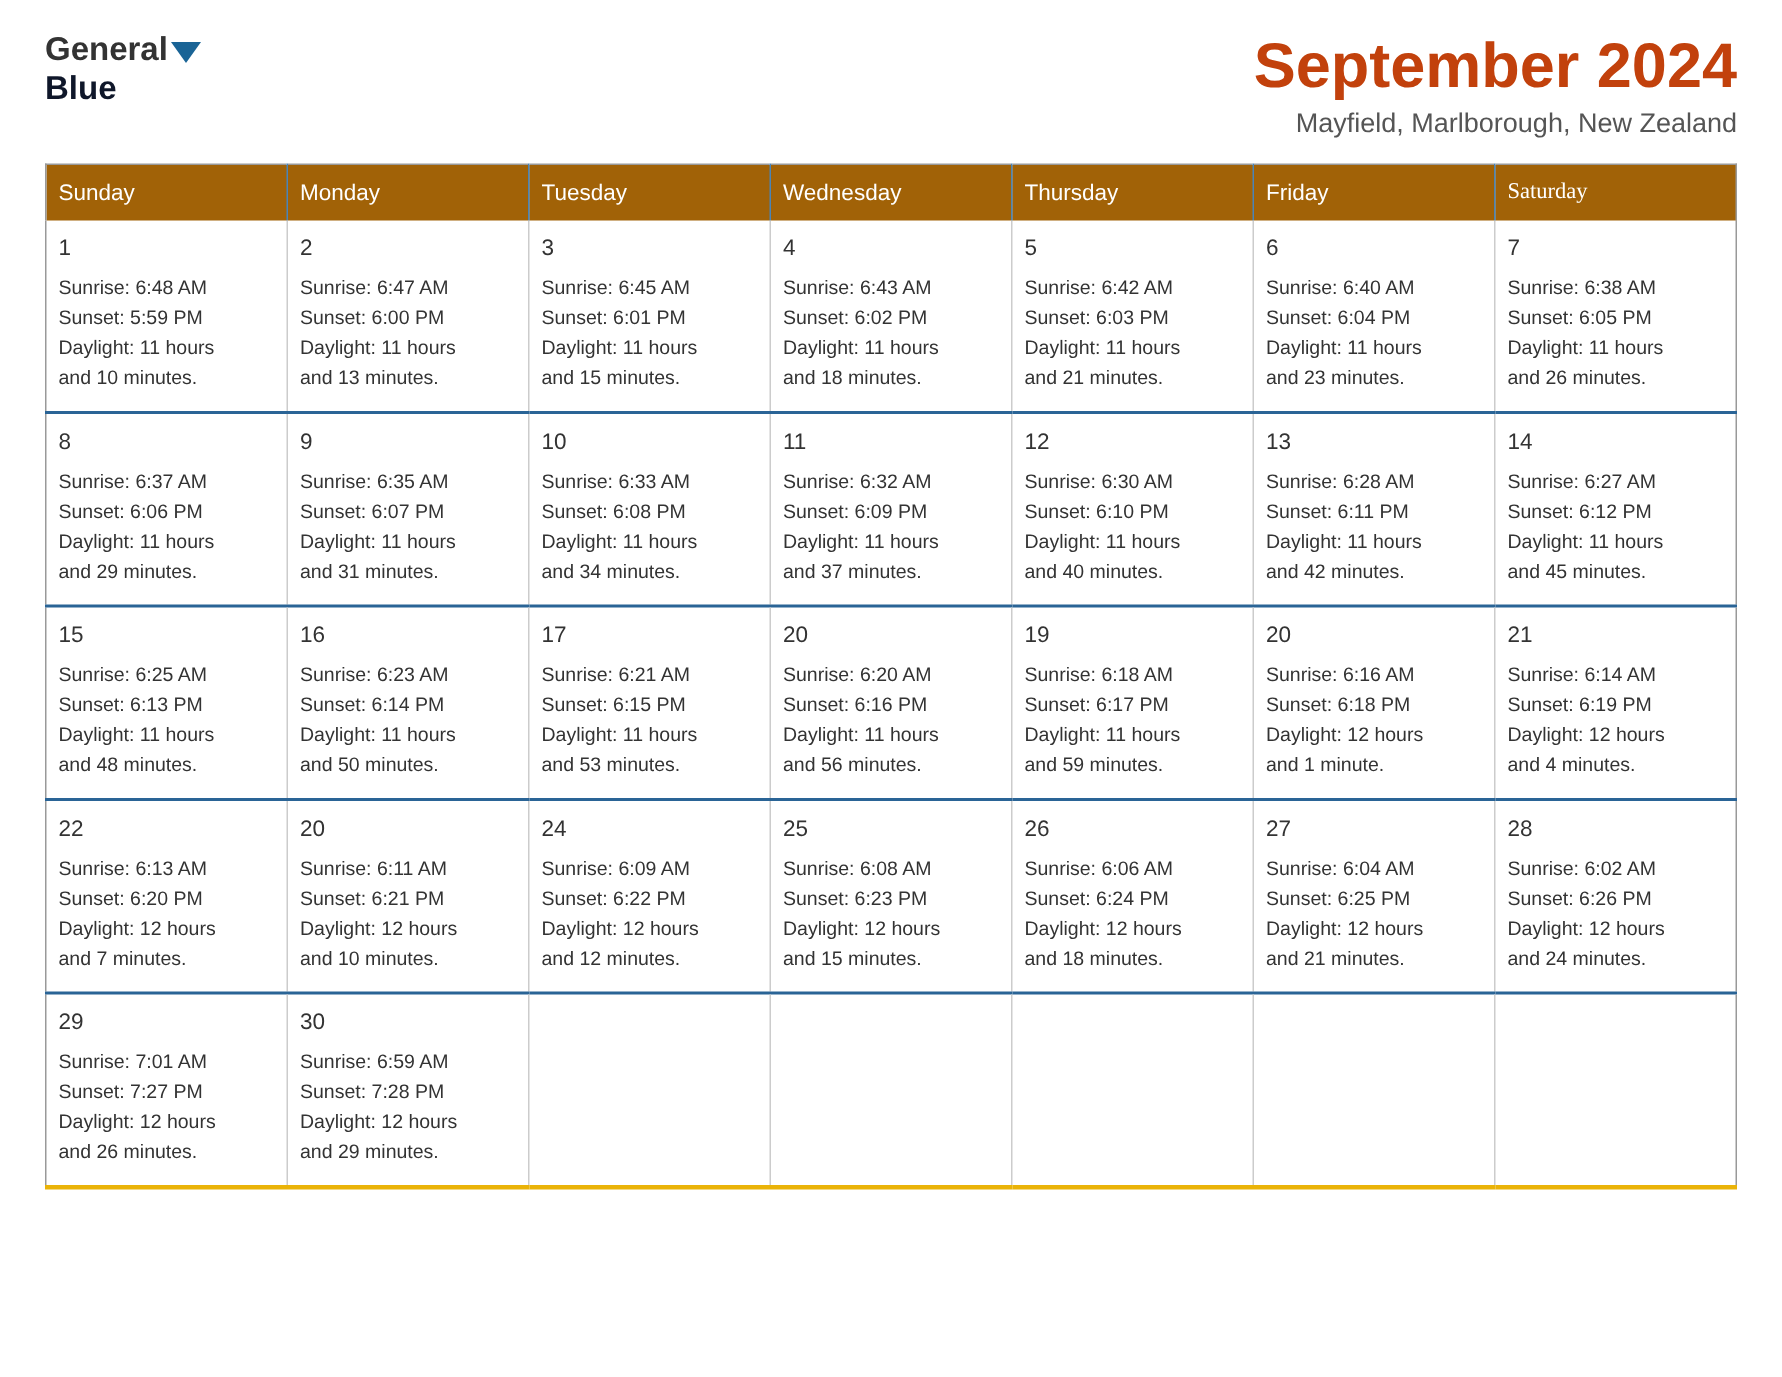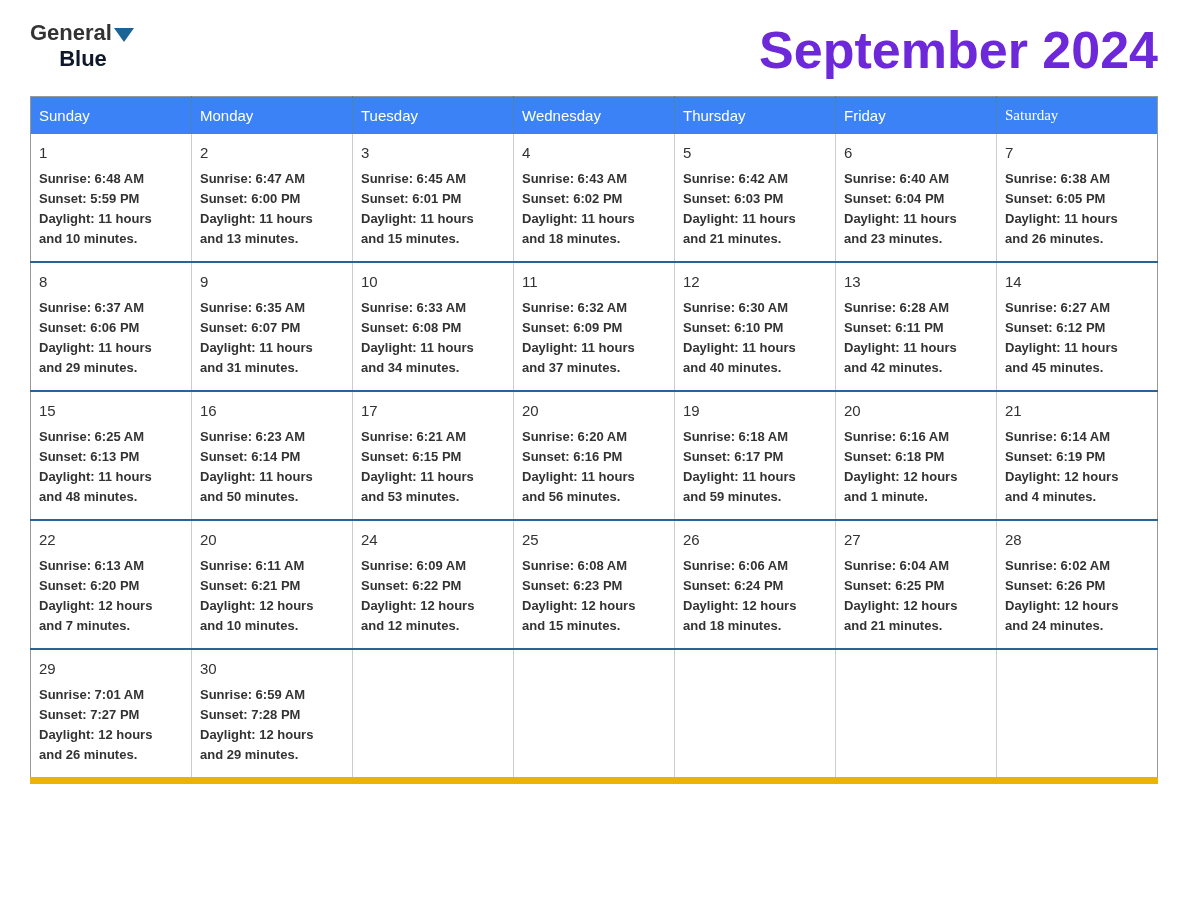--- a/index.html
+++ b/index.html
@@ -11,21 +11,21 @@
     }
     .header {
       display: flex;
       justify-content: space-between;
       align-items: flex-start;
       margin-bottom: 16px;
     }
     .logo {
       display: flex;
       flex-direction: column;
-      align-items: center;
+      align-items: flex-start;
     }
     .logo-text {
       font-size: 22px;
       font-weight: bold;
       color: #333;
       display: flex;
       align-items: center;
     }
     .logo-general { color: #333; }
     .logo-arrow {
@@ -37,85 +37,85 @@
       display: inline-block;
       margin: 0 2px;
       position: relative;
       top: 2px;
     }
     .logo-blue { color: #0f172a; font-weight: bold; font-size: 22px; }
     .title-section {
       text-align: right;
     }
     .month-title {
-      font-size: 52px;
+      font-size: 42px;
       font-weight: bold;
-      color: #6d28d9;
+      color: #c2410c;
     }
     .location {
       font-size: 18px;
       color: #555;
       margin-top: 4px;
     }
     .calendar {
       width: 100%;
       border-collapse: collapse;
       border: 1px solid #999;
     }
     .calendar th {
-      background-color: #3b82f6;
+      background-color: #a16207;
       color: #fff;
       padding: 10px 8px;
       text-align: left;
       font-size: 15px;
       font-weight: normal;
       border-right: 1px solid #4a84b6;
     }
     .calendar th:last-child { border-right: none; font-family: Liberation Serif, serif; }
     .calendar td {
       vertical-align: top;
       padding: 8px 8px 12px 8px;
       border-right: 1px solid #ccc;
       border-bottom: 2px solid #2a6496;
       width: 14.28%;
       font-size: 13px;
       line-height: 1.5;
       min-height: 100px;
     }
     .calendar td:last-child { border-right: none; }
-    .calendar tr:last-child td { border-bottom: 7px solid #eab308; margin-left: 20px; }
+    .calendar tr:last-child td { border-bottom: 3px solid #eab308; margin-left: 20px; }
     .day-num {
       font-size: 15px;
       font-weight: normal;
       margin-bottom: 4px;
       color: #333;
     }
     .day-info {
       font-size: 13px;
       color: #333;
       line-height: 1.55;
-      font-weight: bold;
     }
     .empty { background: #fff; }
   </style>
 </head>
 <body>
 
 <div class="header">
   <div class="logo">
     <div class="logo-text">
       <span class="logo-general">General</span>
       <span class="logo-arrow"></span>
     </div>
     <div>
       <span class="logo-blue">Blue</span>
     </div>
   </div>
   <div class="title-section">
     <div class="month-title">September 2024</div>
+    <div class="location">Mayfield, Marlborough, New Zealand</div>
   </div>
 </div>
 
 <table class="calendar">
   <thead>
     <tr>
       <th>Sunday</th>
       <th>Monday</th>
       <th>Tuesday</th>
       <th>Wednesday</th>

